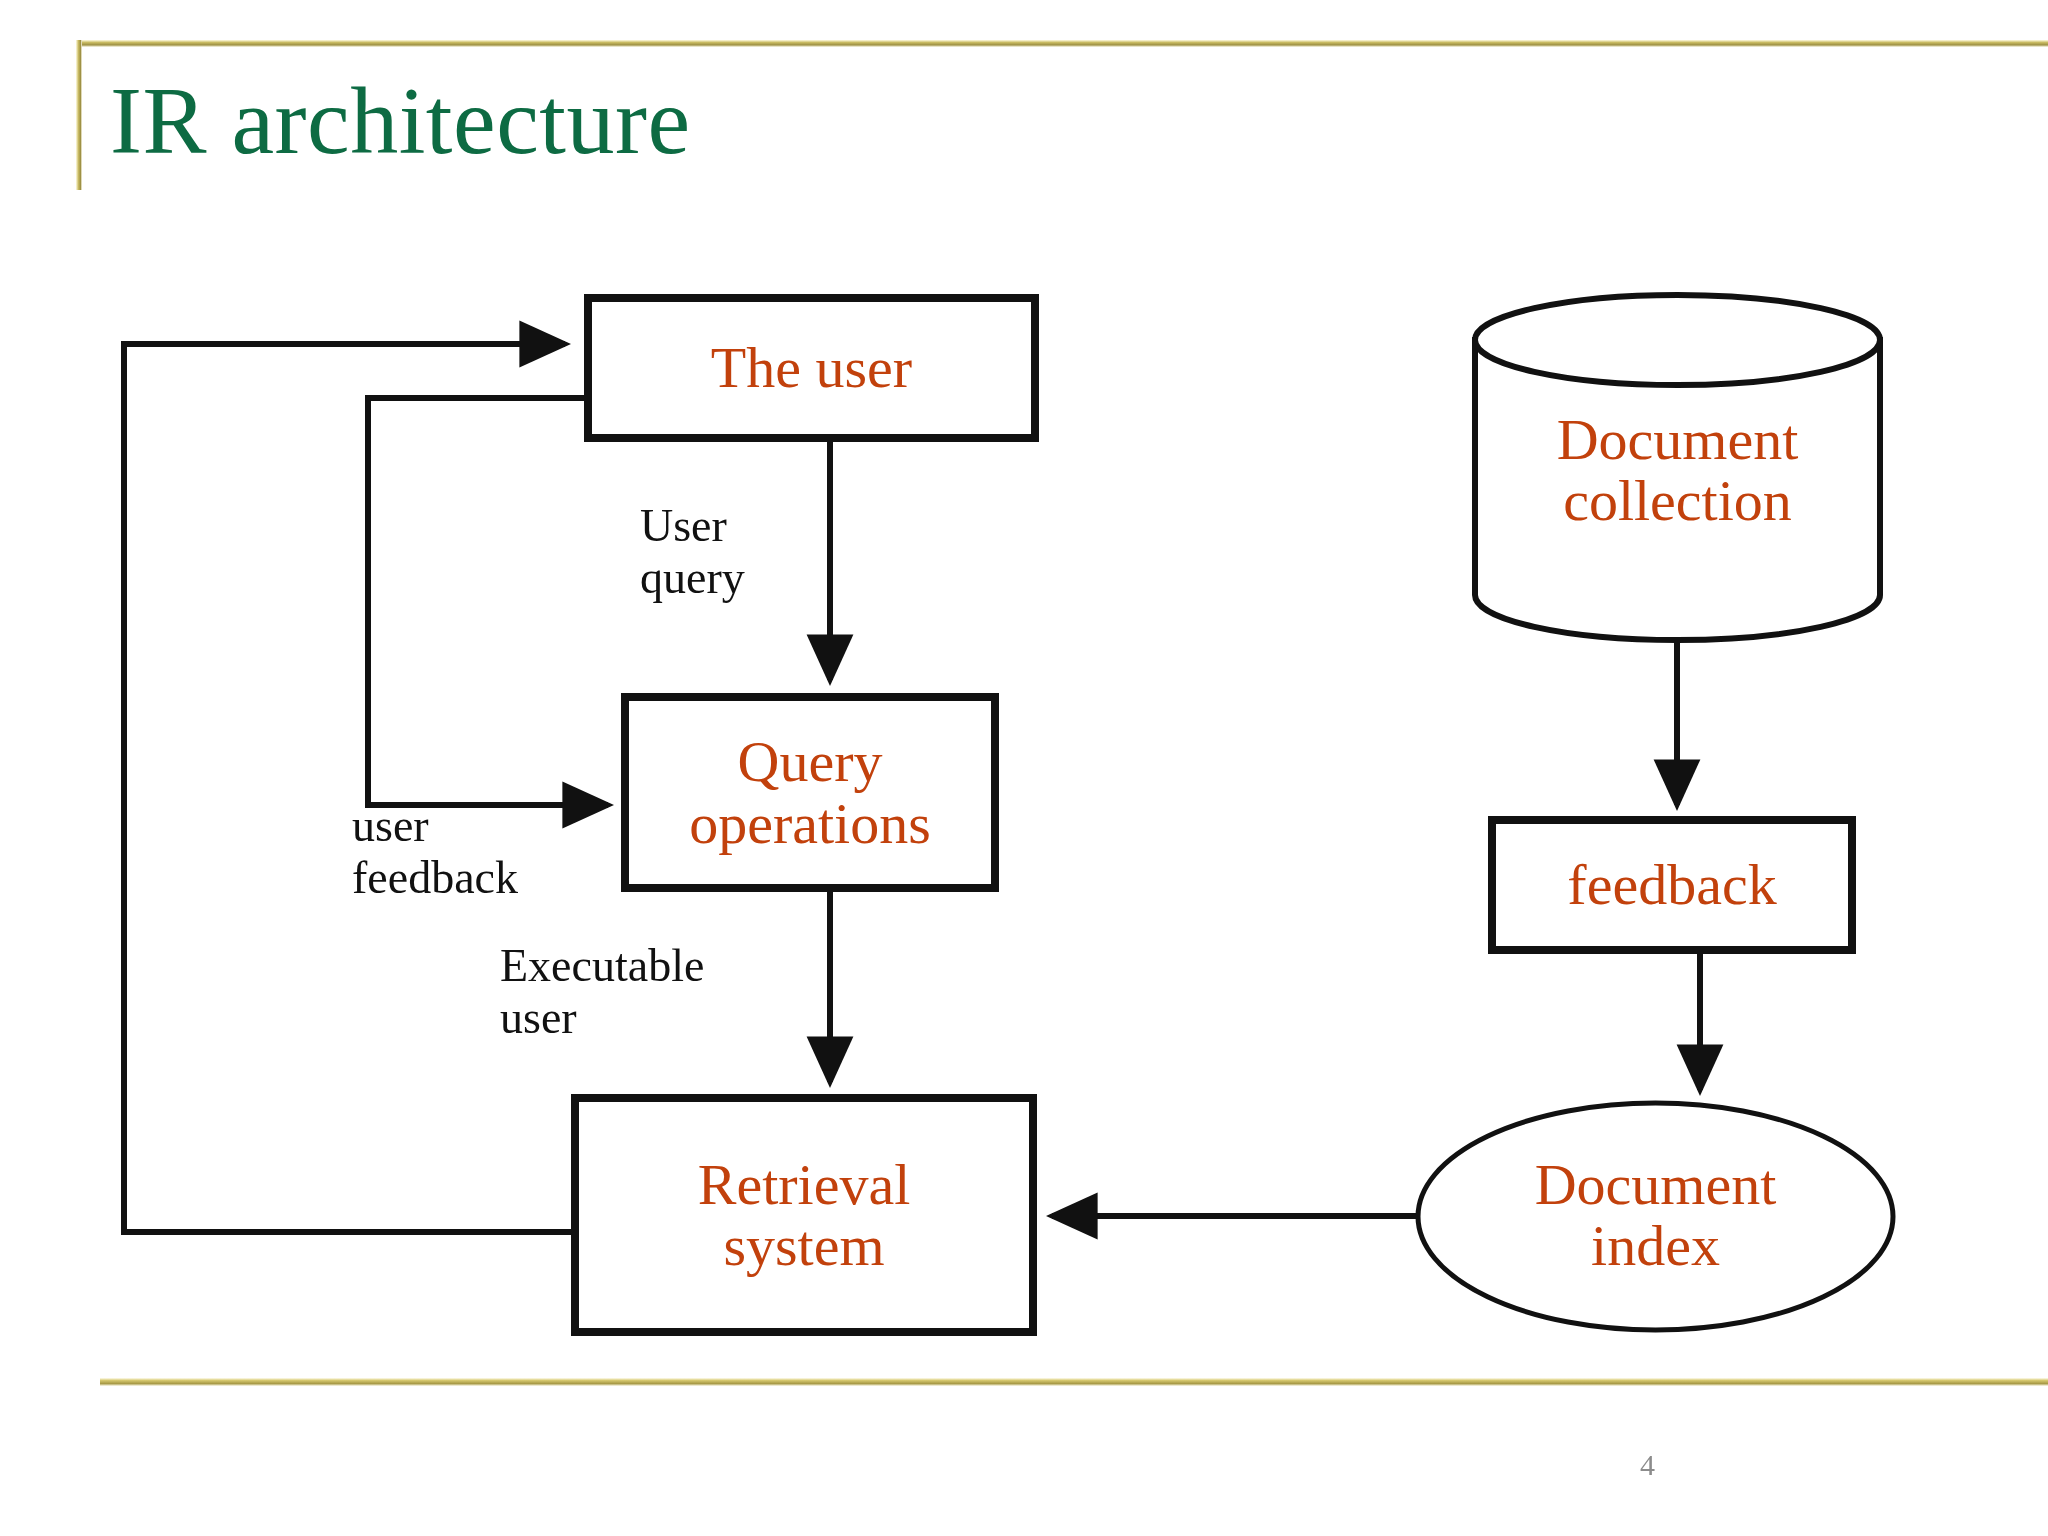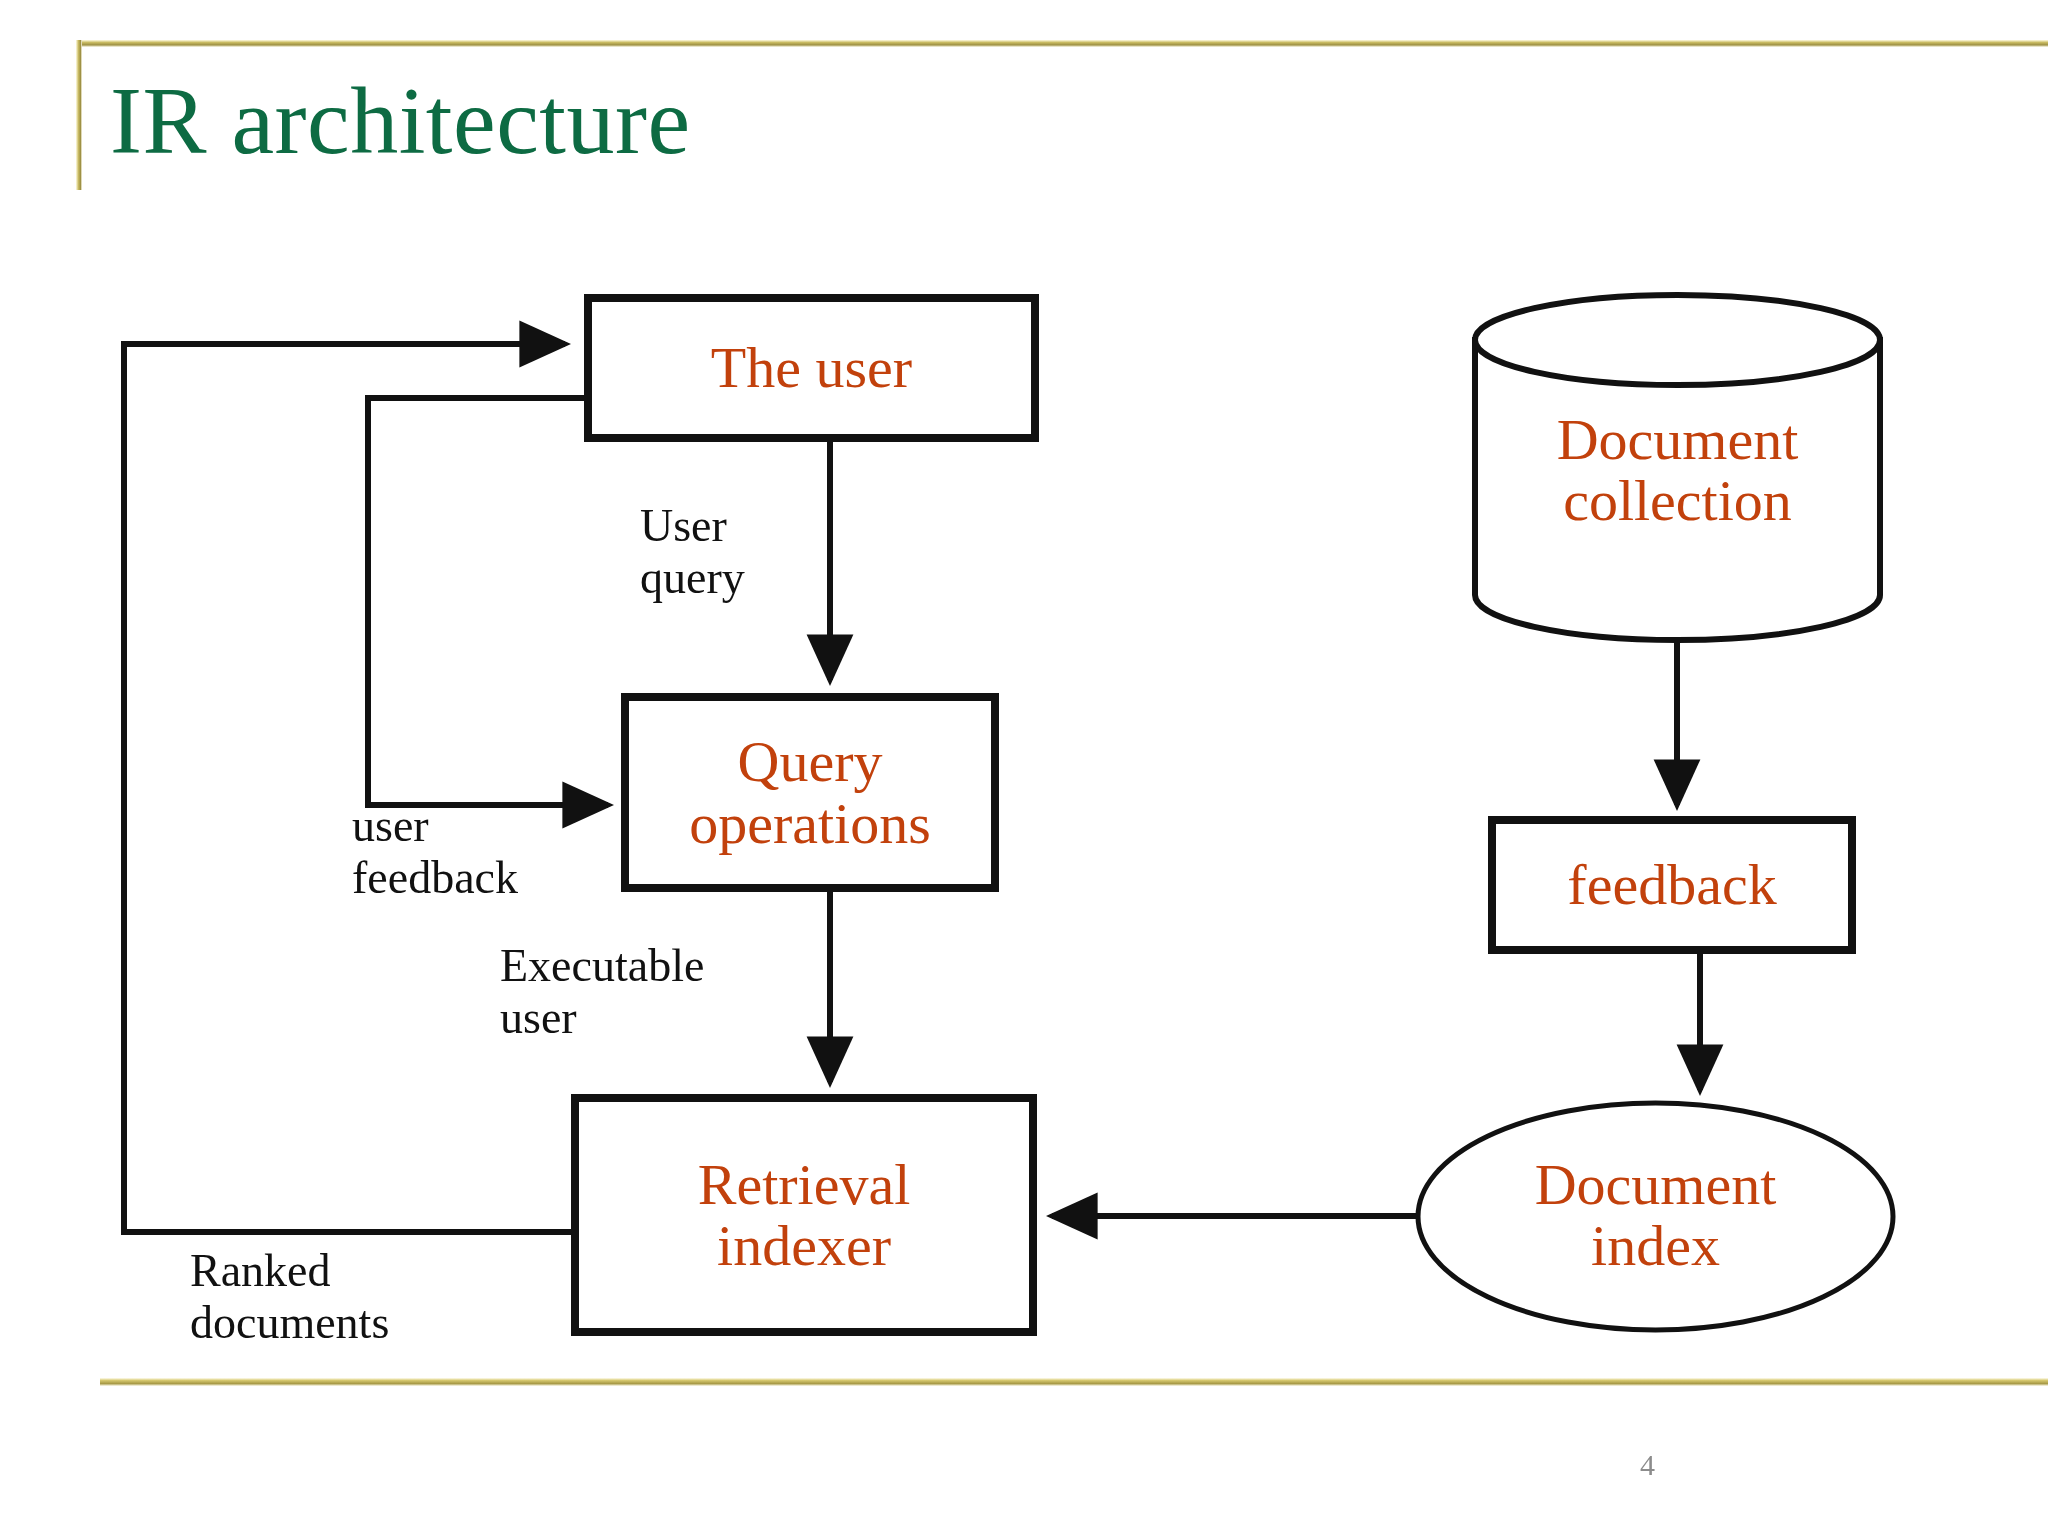--- a/index.html
+++ b/index.html
@@ -150,31 +150,29 @@
       <line x1="1700" y1="950" x2="1700" y2="1090" stroke="#111111" stroke-width="6" marker-end="url(#arrowhead)"></line>
 
       <line x1="1418" y1="1216" x2="1052" y2="1216" stroke="#111111" stroke-width="6" marker-end="url(#arrowhead)"></line>
     </svg>
   </div>
 
   <div class="node-label nl-user">The user</div>
   <div class="node-label nl-query">Query
 operations</div>
   <div class="node-label nl-retrieval">Retrieval
-indexer</div>
+system</div>
   <div class="node-label nl-doccoll">Document
 collection</div>
   <div class="node-label nl-indexer">feedback</div>
   <div class="node-label nl-docindex">Document
 index</div>
 
   <div class="edge-label el-userquery">User
 query</div>
   <div class="edge-label el-userfeedback">user
 feedback</div>
   <div class="edge-label el-execquery">Executable
 user</div>
-  <div class="edge-label el-ranked">Ranked
-documents</div>
 
   <div class="page-number">4</div>
 
 </div>
 
 </body></html>

